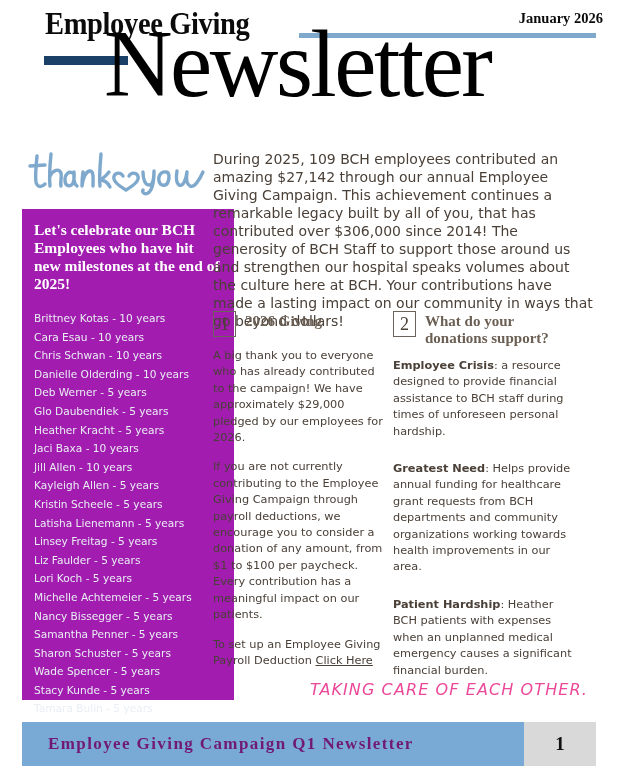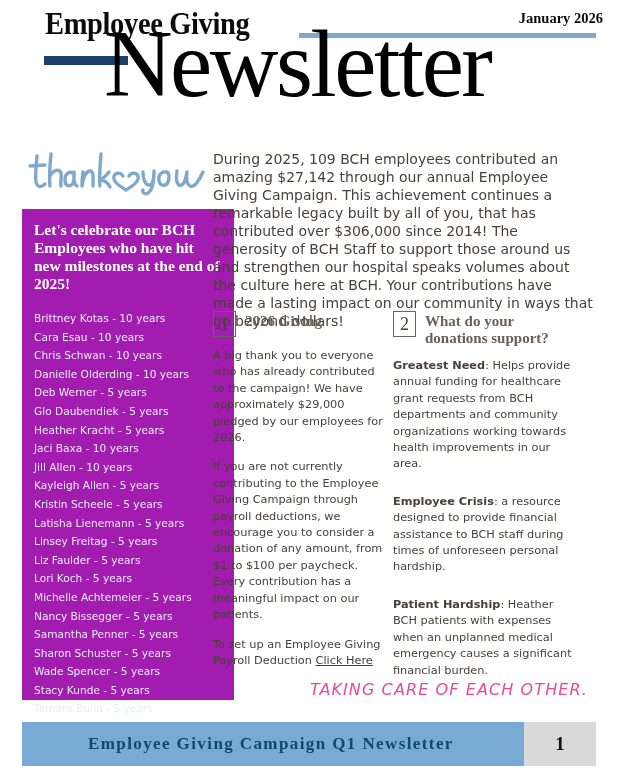--- a/index.html
+++ b/index.html
@@ -185,23 +185,22 @@
     display: flex;
     align-items: center;
     padding-left: 26px;
     box-sizing: border-box;
   }
   .footer-bar span {
     font-family: "Liberation Serif", serif;
     font-weight: bold;
     font-size: 17px;
     letter-spacing: 1.4px;
-    color: #0c4a6e;
-    white-space: nowrap;
-    margin-left: 40px;
+    color: #701a75;
+    white-space: nowrap;
   }
   .footer-page {
     flex: 0 0 72px;
     background: #d9d9d9;
     display: flex;
     align-items: center;
     justify-content: center;
   }
   .footer-page span {
     font-family: "Liberation Serif", serif;
@@ -286,22 +285,22 @@
   <p>A big thank you to everyone who has already contributed to the campaign! We have approximately $29,000 pledged by our employees for 2026.</p>
   <p>If you are not currently contributing to the Employee Giving Campaign through payroll deductions, we encourage you to consider a donation of any amount, from $1 to $100 per paycheck. Every contribution has a meaningful impact on our patients.</p>
   <p><span>To set up an Employee Giving Payroll Deduction </span><a href="#" class="link-inline">Click Here</a></p>
 </div>
 
 <div class="col col-2">
   <div class="col-head">
     <div class="badge">2</div>
     <div class="col-title">What do your donations support?</div>
   </div>
+  <p class="gap-big"><b>Employee Crisis</b><span>: a resource designed to provide financial assistance to BCH staff during times of unforeseen personal hardship.</span></p>
   <p class="gap-big"><b>Greatest Need</b><span>: Helps provide annual funding for healthcare grant requests from BCH departments and community organizations working towards health improvements in our area.</span></p>
-  <p class="gap-big"><b>Employee Crisis</b><span>: a resource designed to provide financial assistance to BCH staff during times of unforeseen personal hardship.</span></p>
   <p><b>Patient Hardship</b><span>: Heather BCH patients with expenses when an unplanned medical emergency causes a significant financial burden.</span></p>
 </div>
 
 <div class="tagline">
   <svg width="280" height="26" viewBox="0 0 280 26">
     <text x="0" y="19" font-family="DejaVu Sans, sans-serif" font-size="16" font-style="italic" letter-spacing="1.1" fill="currentColor">TAKING CARE OF EACH OTHER.</text>
   </svg>
 </div>
 
 <div class="footer">

